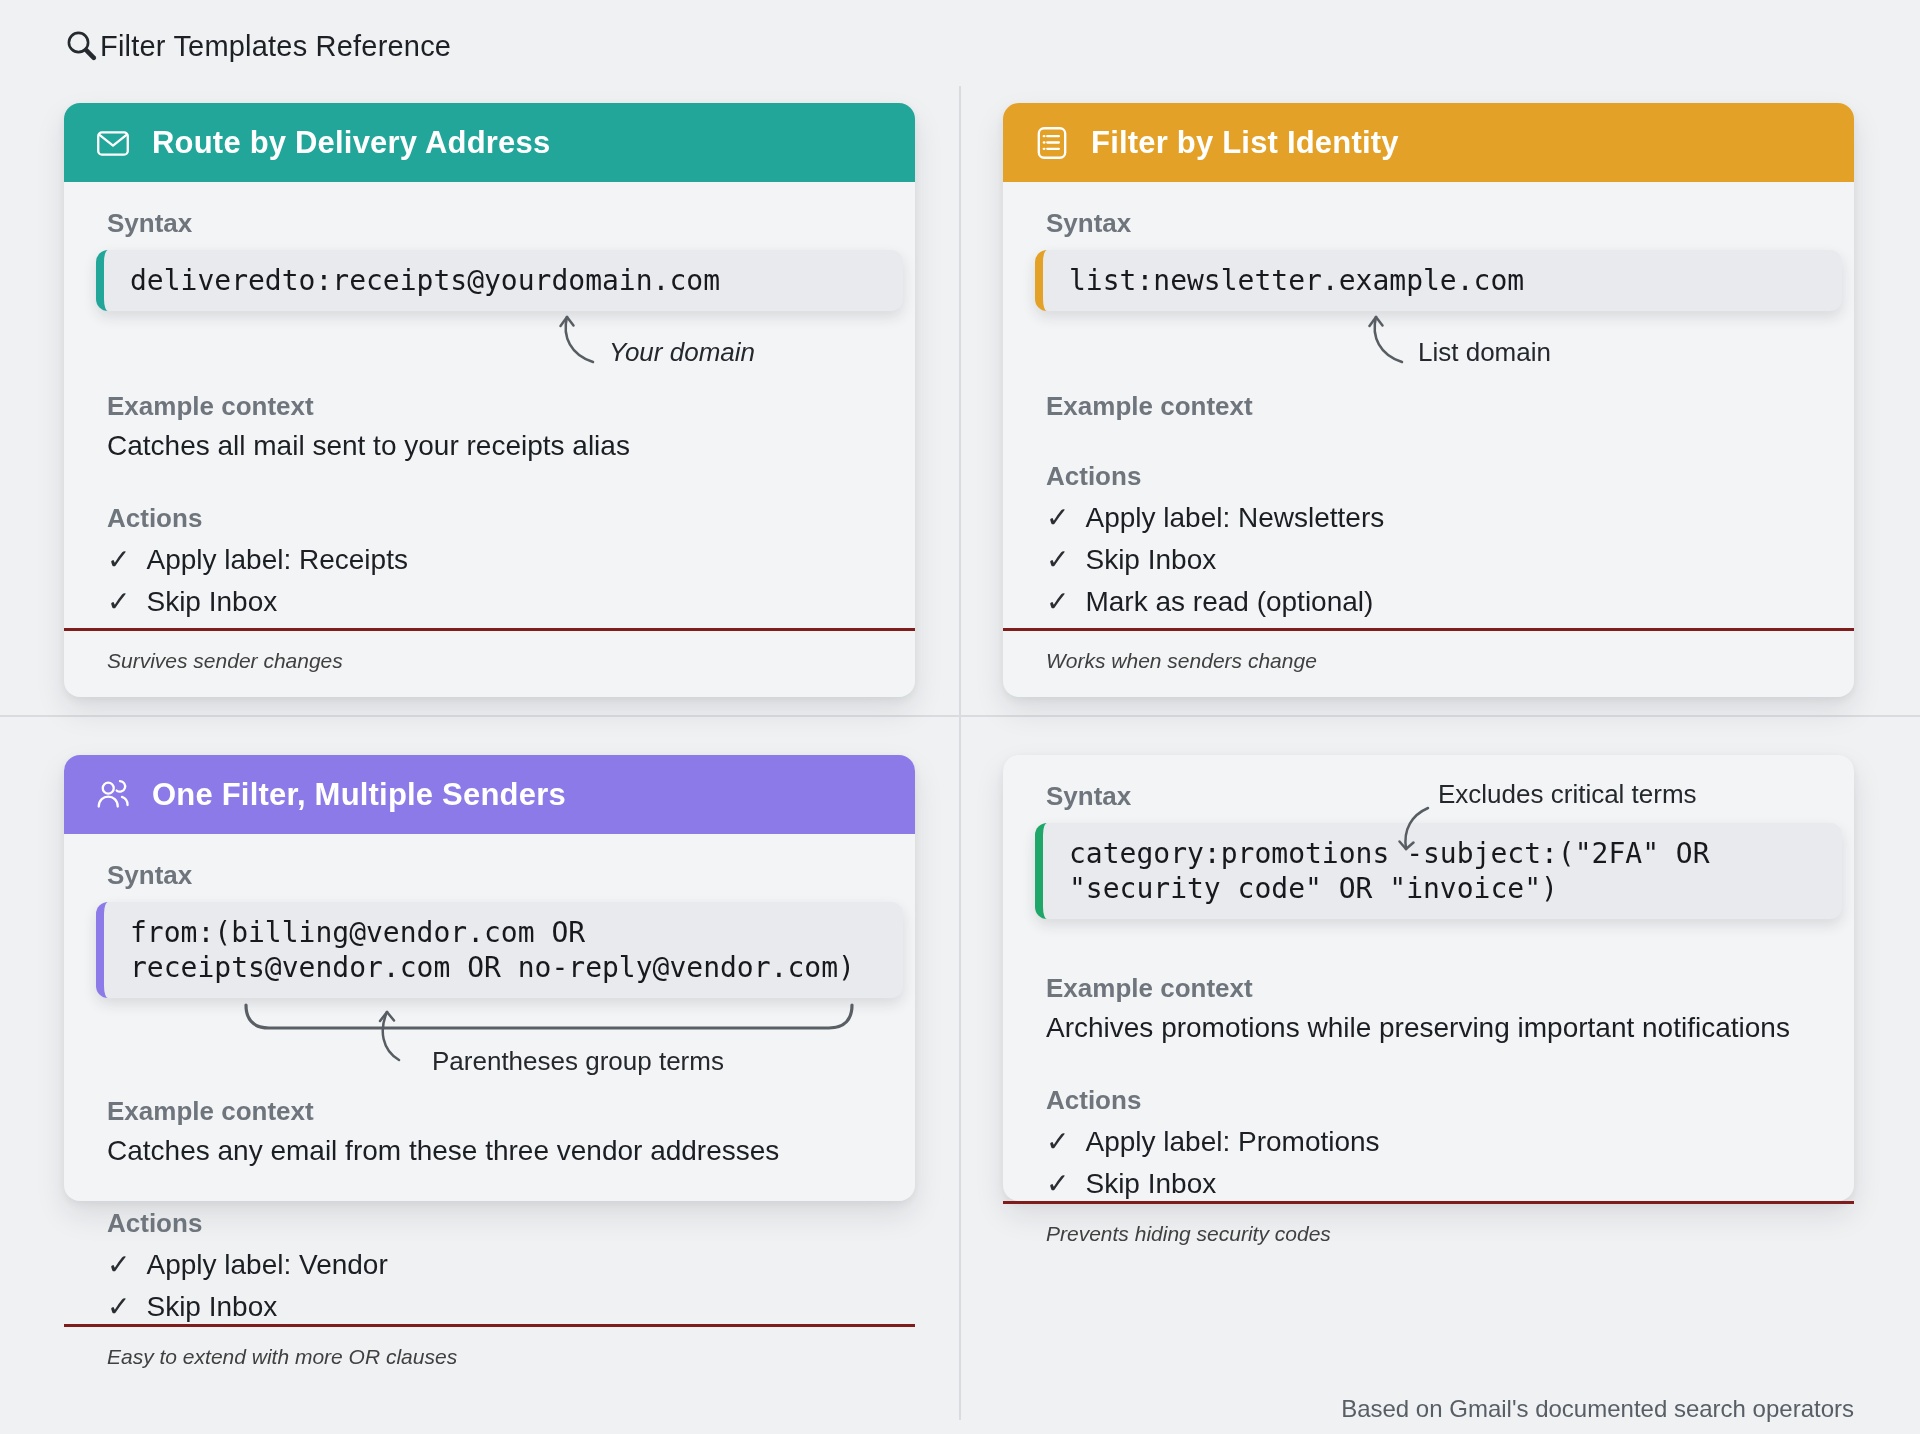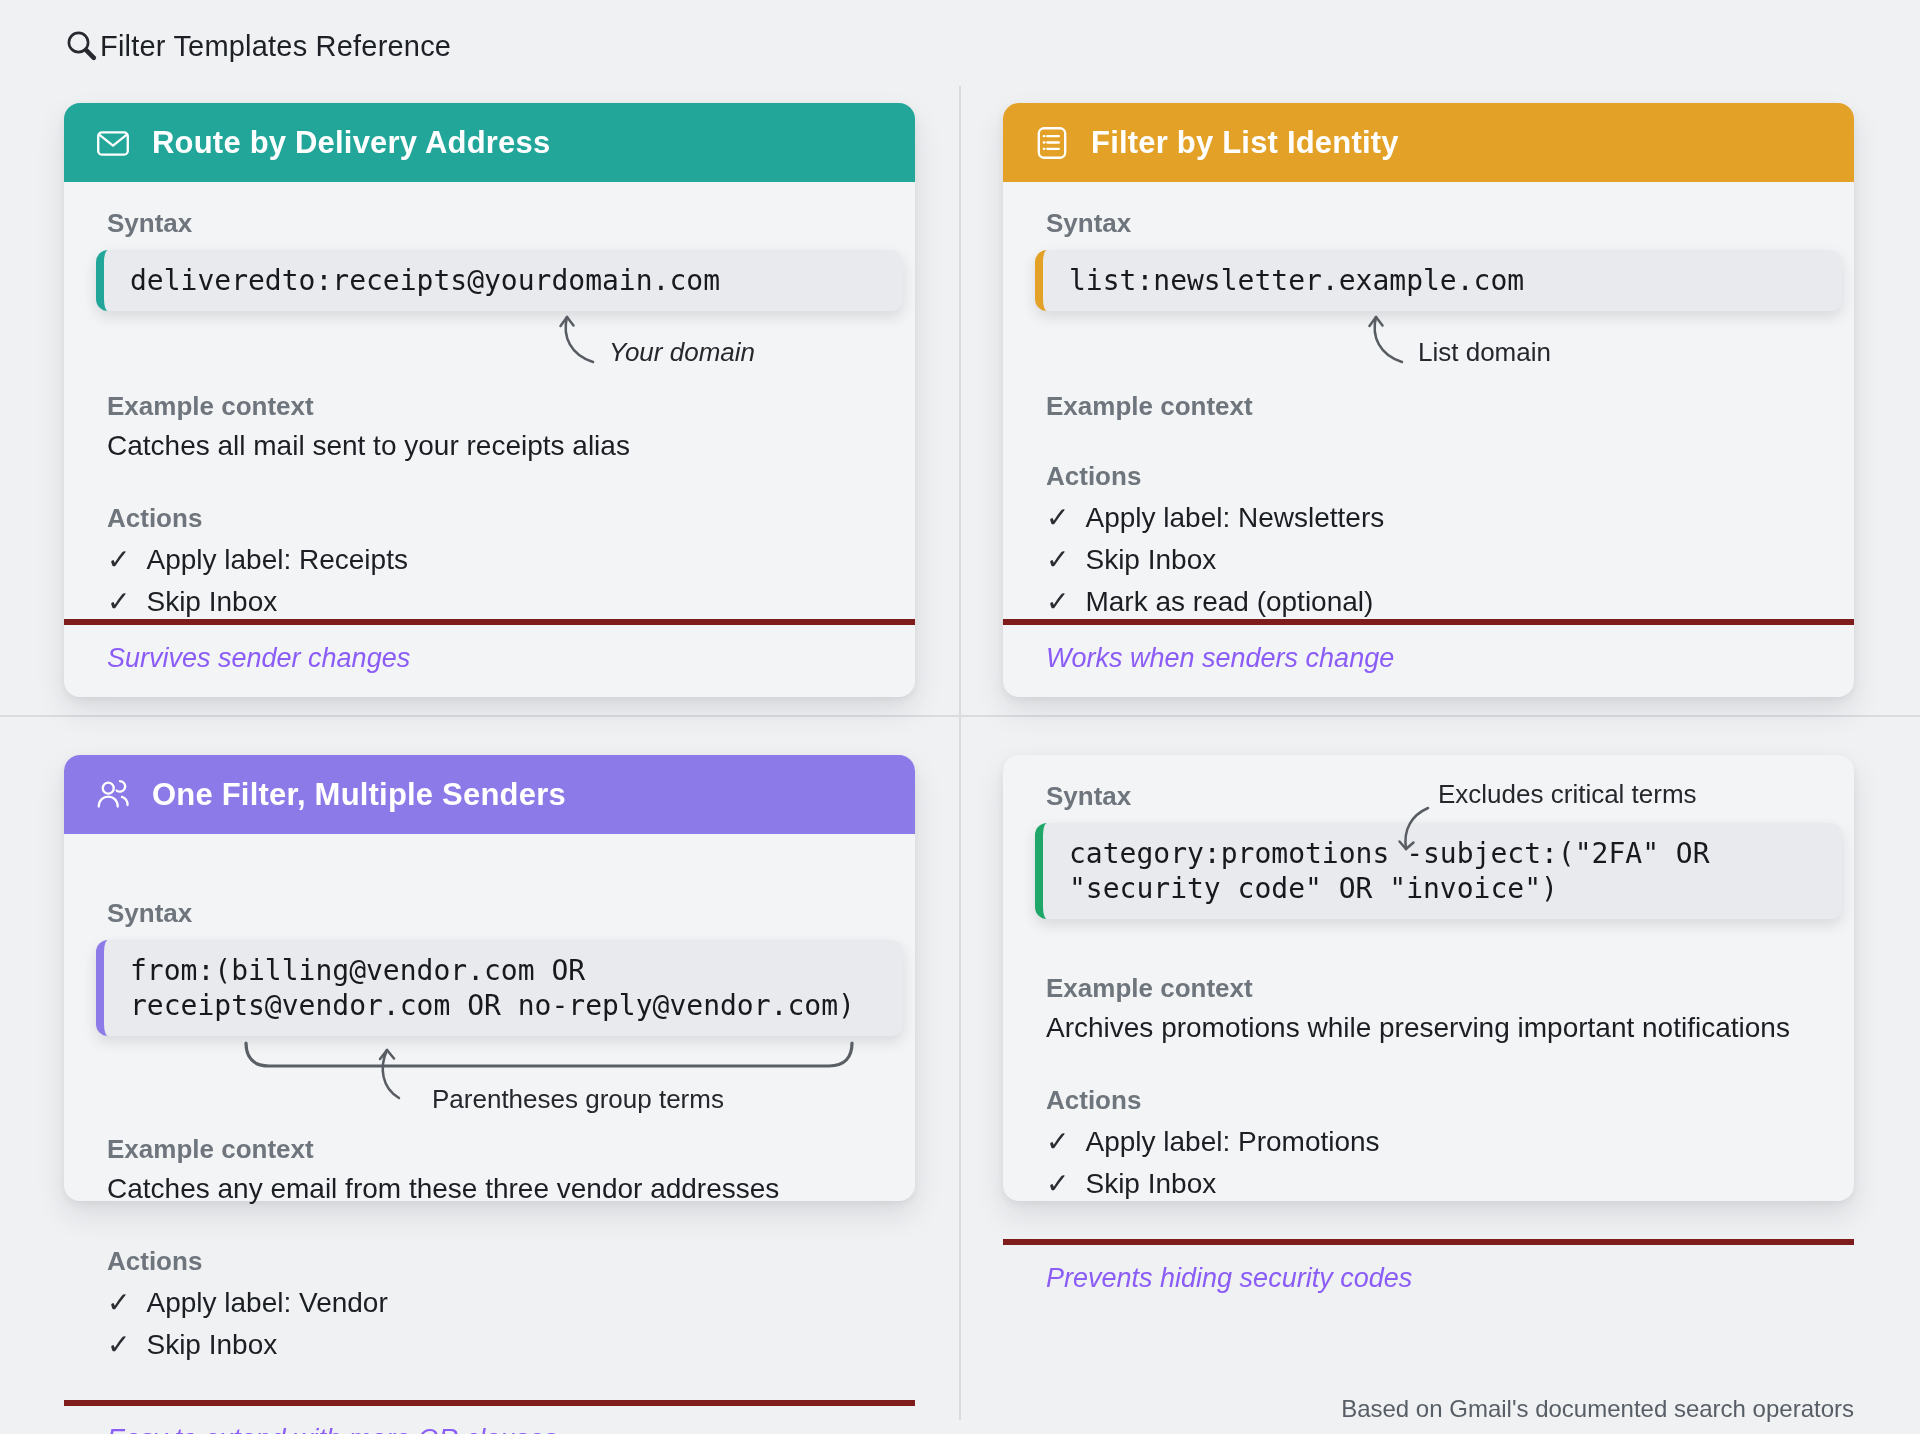--- a/index.html
+++ b/index.html
@@ -24,21 +24,21 @@
   .grid {
     position:absolute; left:64px; top:103px; width:1790px;
     display:grid; grid-template-columns:1fr 1fr; column-gap:88px; row-gap:58px;
   }
   .card {
     background:#F3F4F6; border-radius:16px; overflow:visible;
     box-shadow:0 14px 30px rgba(25,30,40,.10), 0 3px 8px rgba(25,30,40,.06);
     display:flex; flex-direction:column;
   }
   .card.r1 { height:594px; }
-  .card.r2 { height:446px;gap:38px; }
+  .card.r2 { height:446px; }
   .card-header {
     height:79px; flex:0 0 79px; background:var(--accent);
     border-radius:16px 16px 0 0;
     display:flex; align-items:center; gap:20px; padding:0 30px;
   }
   .card-header .hicon { display:flex; }
   .card-title { color:#FFFFFF; font-size:31px; font-weight:700; letter-spacing:.2px; }
 
   .card-body { flex:1 1 auto; display:flex; flex-direction:column; padding:26px 23px 0 43px; }
   .section-label { font-size:26px; font-weight:700; color:#6F757D; line-height:30px; }
@@ -55,23 +55,23 @@
   }
   .code-line { display:block; }
 
   .example-text { margin-top:8px; font-size:28px; line-height:34px; color:#1B1E22; white-space:nowrap; }
 
   .actions { margin-top:10px; display:flex; flex-direction:column; gap:8px; }
   .action-row { display:flex; align-items:center; font-size:28px; line-height:34px; color:#1B1E22; }
   .check { margin-right:16px; color:#2A2D31; font-size:28px; }
 
   .card-footer {
-    margin-top:auto; border-top:6px solid #7f1d1d;
+    margin-top:auto; border-top:3px solid #7f1d1d;
     padding:18px 43px 24px 43px;
-    font-size:27px; font-style:italic; color:#8b5cf6;
+    font-size:21px; font-style:italic; color:#404040;
   }
 
   
   .ann-arrow { flex:0 0 auto; }
   .ann-text { font-size:26px; color:#24272B; white-space:nowrap; }
 
   .ann-below { display:flex; align-items:flex-start; height:64px; }
   .ann-below .ann-text { margin:26px 0 0 6px; }
   .c0 .ann-below { margin-left:450px;font-style:italic; }
   .c1 .ann-below { margin-left:320px; }

